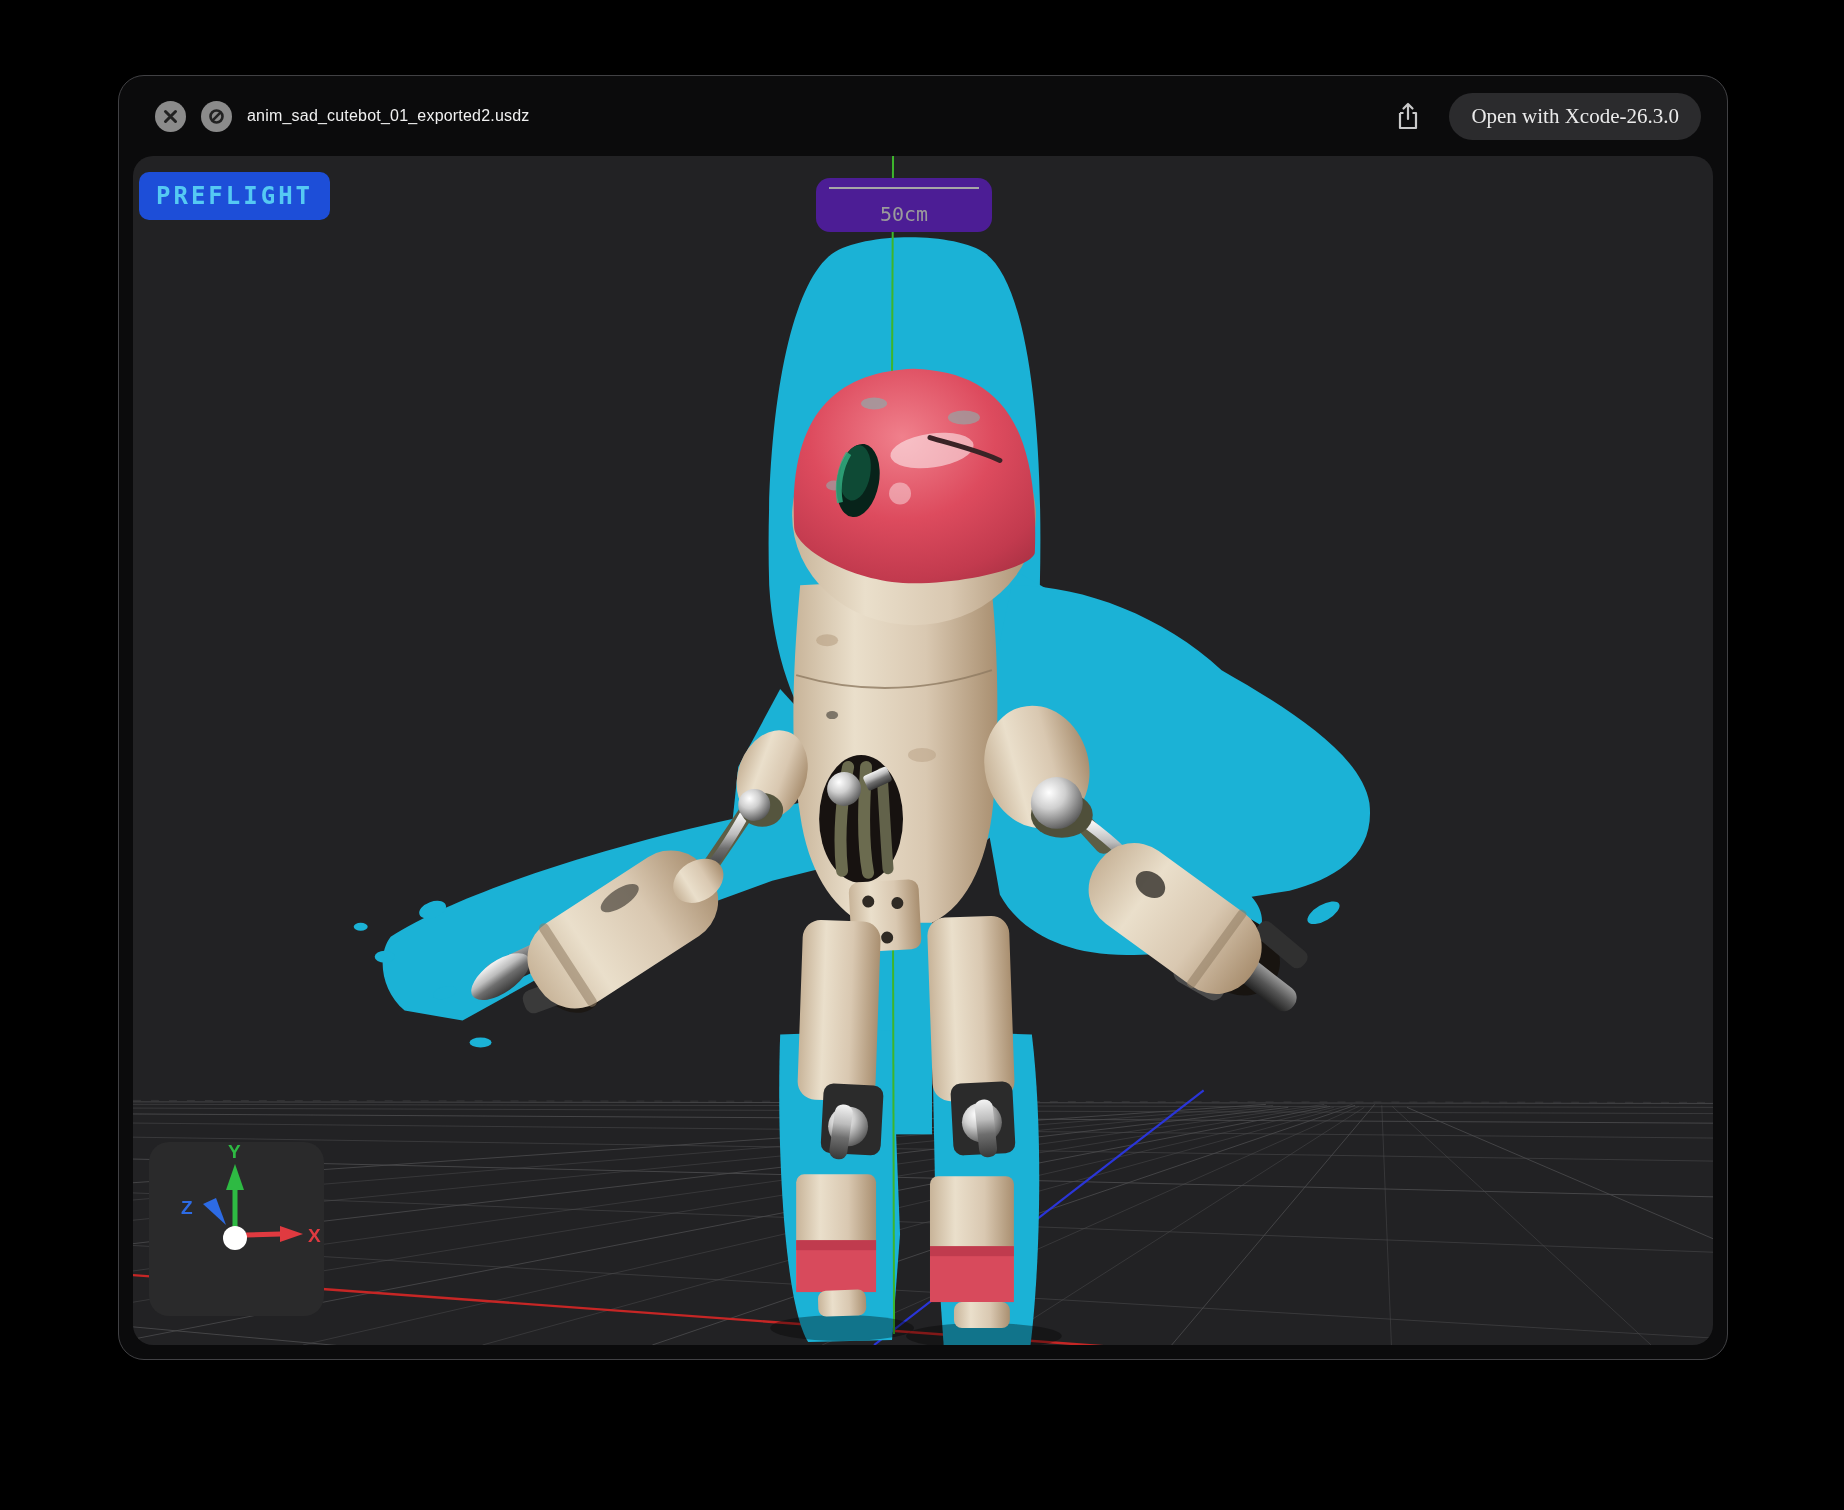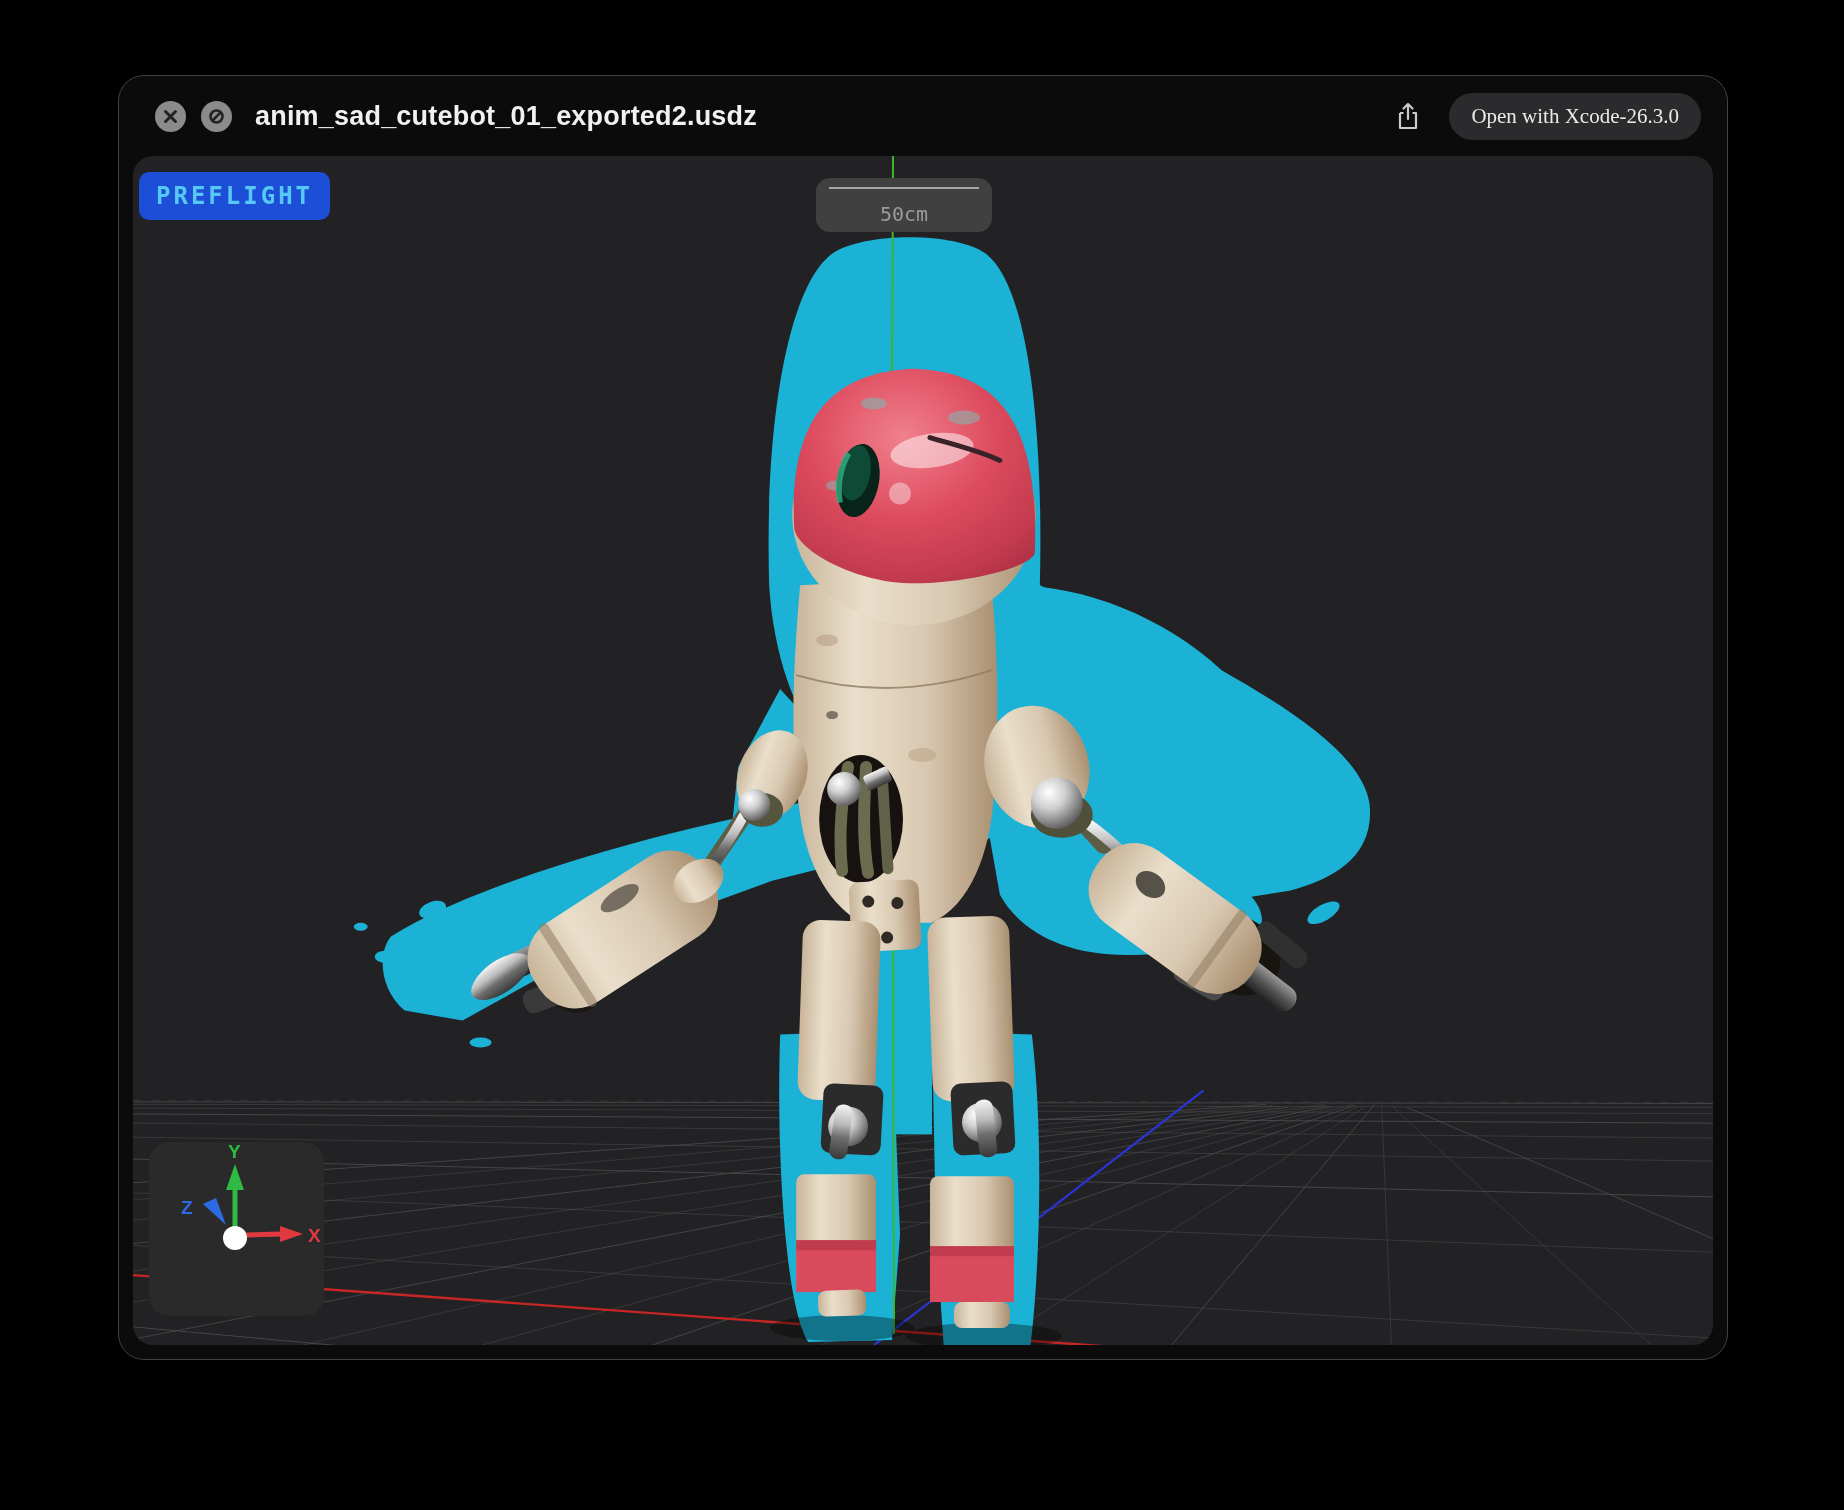--- a/index.html
+++ b/index.html
@@ -10,33 +10,33 @@
     --gizmo_x:#e03a40; --gizmo_y:#2eba43; --gizmo_z:#2d6be4;
     --robot_cream:#dccbb4; --robot_red:#d84a5c;
     --viewport_bg:#222224; --window_bg:#0b0b0c; --grid_line:#4c4c4e;
   }
   .window{position:absolute;left:118px;top:75px;width:1610px;height:1285px;
     background:var(--window_bg);border:1.5px solid #414144;border-radius:26px;box-sizing:border-box;}
   .titlebar{position:absolute;left:0;top:0;right:0;height:80px;display:flex;align-items:center;
     padding:0 26px 0 36px;box-sizing:border-box;}
   .circle-btn{width:31px;height:31px;border-radius:50%;background:#8b8b8b;display:flex;
     align-items:center;justify-content:center;margin-right:15px;flex:0 0 auto;cursor:pointer;}
-  .filename{color:#f1f1f1;font-weight:bold;font-size:27px;margin-left:8px;letter-spacing:.2px;}
+  .filename{color:#f1f1f1;font-weight:normal;font-size:16px;letter-spacing:.2px;}
   .tb-spacer{flex:1;}
   .share{width:26px;height:30px;margin-right:28px;flex:0 0 auto;cursor:pointer;}
   .openwith{height:47px;border-radius:24px;background:#2b2b2d;color:#ebebeb;font-size:21px;
     display:flex;align-items:center;padding:0 22px;border:none;cursor:pointer;
     font-family:Liberation Serif, serif;}
   .viewport{position:absolute;left:14px;right:14px;top:80px;bottom:14px;background:var(--viewport_bg);
     border-radius:20px;overflow:hidden;}
   .scene{position:absolute;left:0;top:0;width:100%;height:100%;}
   .preflight{position:absolute;left:6px;top:16px;background:#1d4ed8;border-radius:10px;
     padding:10px 17px;font-family:"DejaVu Sans Mono",monospace;font-weight:bold;font-size:24px;
     letter-spacing:3px;color:var(--preflight_text);}
-  .scalew{position:absolute;left:683px;top:22px;width:176px;height:54px;background:#404040;
+  .scalew{position:absolute;left:683px;top:22px;width:176px;height:54px;background:#4c1d95;
     border-radius:14px;box-sizing:border-box;}
   .scalew .tick{position:absolute;left:13px;right:13px;top:9px;height:2px;background:#a6a6a6;}
   .scalew .lbl{position:absolute;left:0;right:0;top:24px;text-align:center;
     font-family:"DejaVu Sans Mono",monospace;font-size:20px;color:#9b9b9b;}
   .gizmo{position:absolute;left:16px;top:986px;width:175px;height:174px;background:#2a2a2b;
     border-radius:20px;}
   .gizmo text{font-family:"Liberation Sans",sans-serif;font-weight:bold;font-size:19px;}
   .cyan{fill:var(--cyan_silhouette);}
   .gridline{stroke:var(--grid_line);}
 </style>

